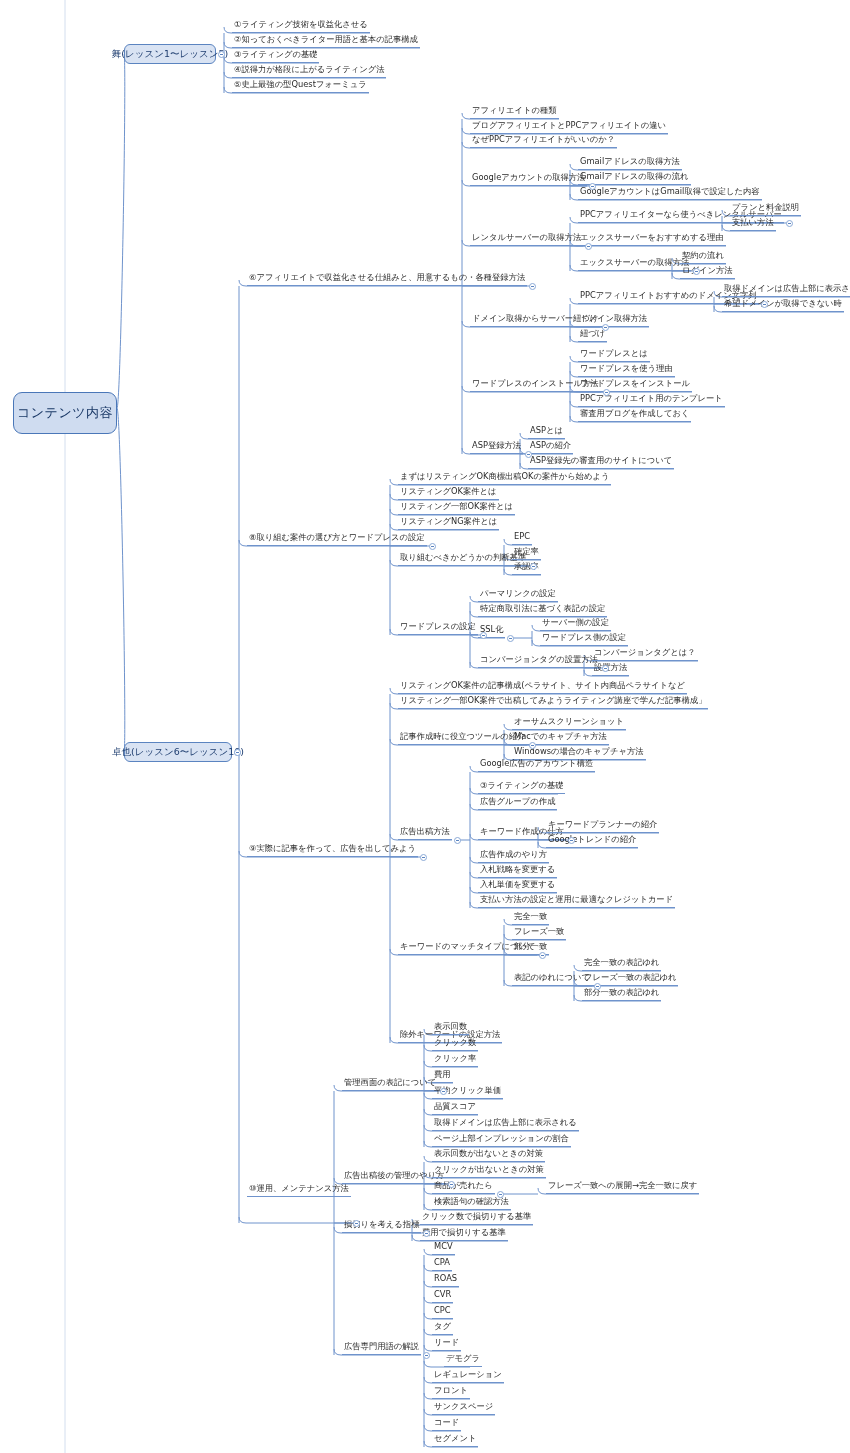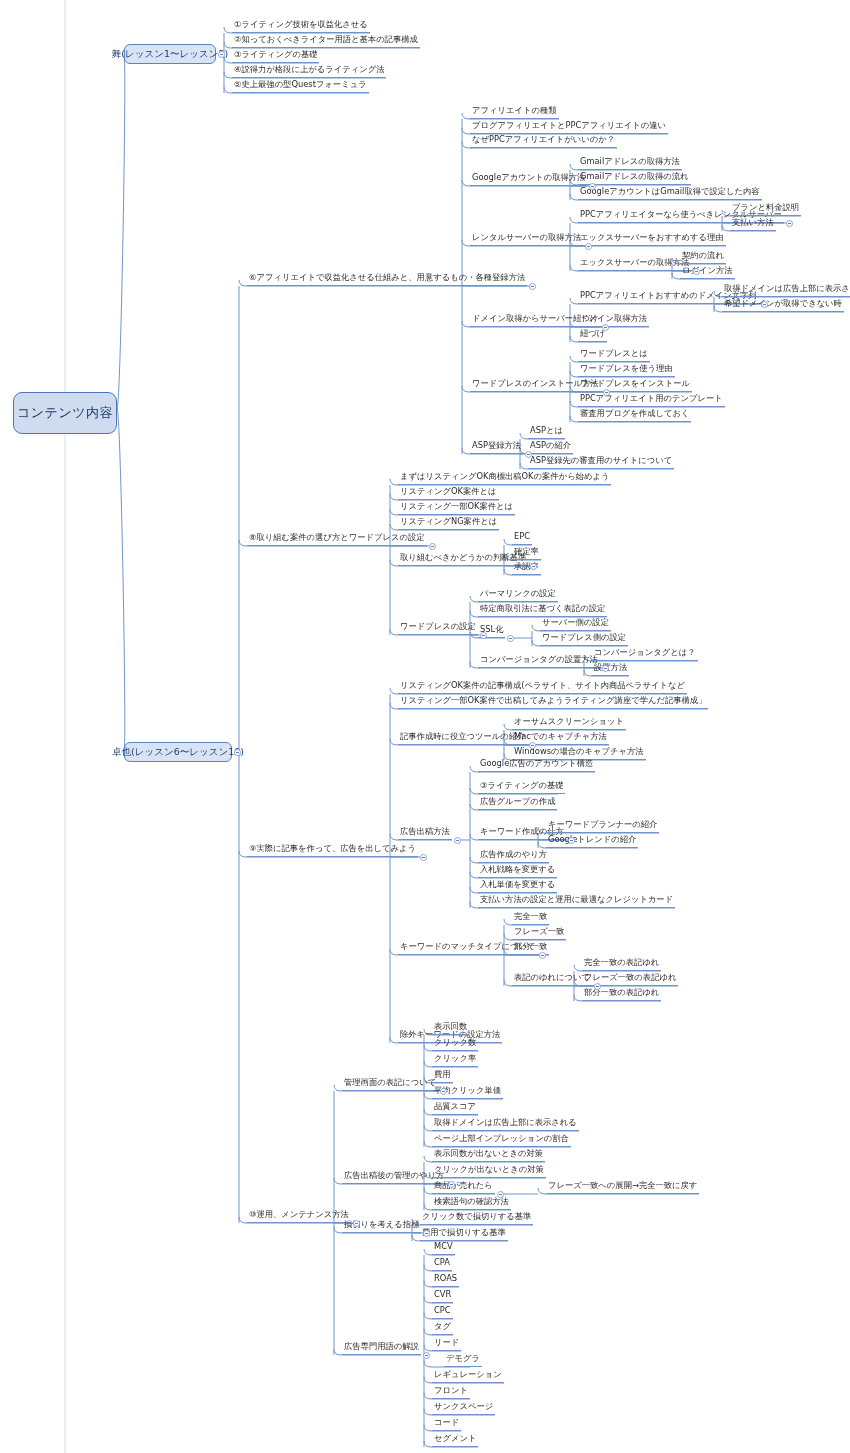--- a/index.html
+++ b/index.html
@@ -328,21 +328,21 @@
       <div class="node" style="left: 478px; top: 894px;">支払い方法の設定と運用に最適なクレジットカード</div>
       <div class="node" style="left: 398px; top: 941px;">キーワードのマッチタイプについて</div>
       <div class="node" style="left: 512px; top: 911px;">完全一致</div>
       <div class="node" style="left: 512px; top: 926px;">フレーズ一致</div>
       <div class="node" style="left: 512px; top: 941px;">部分一致</div>
       <div class="node" style="left: 512px; top: 972px;">表記のゆれについて</div>
       <div class="node" style="left: 582px; top: 957px;">完全一致の表記ゆれ</div>
       <div class="node" style="left: 582px; top: 972px;">フレーズ一致の表記ゆれ</div>
       <div class="node" style="left: 582px; top: 987px;">部分一致の表記ゆれ</div>
       <div class="node" style="left: 398px; top: 1029px;">除外キーワードの設定方法</div>
-      <div class="node" style="left: 247px; top: 1209px;">⑩運用、メンテナンス方法</div>
+      <div class="node" style="left: 247px; top: 1183px;">⑩運用、メンテナンス方法</div>
       <div class="node" style="left: 342px; top: 1077px;">管理画面の表記について</div>
       <div class="node" style="left: 432px; top: 1021px;">表示回数</div>
       <div class="node" style="left: 432px; top: 1037px;">クリック数</div>
       <div class="node" style="left: 432px; top: 1053px; text-align: right;">クリック率</div>
       <div class="node" style="left: 432px; top: 1069px;">費用</div>
       <div class="node" style="left: 432px; top: 1085px;">平均クリック単価</div>
       <div class="node" style="left: 432px; top: 1101px;">品質スコア</div>
       <div class="node" style="left: 432px; top: 1117px;">取得ドメインは広告上部に表示される</div>
       <div class="node" style="left: 432px; top: 1133px;">ページ上部インプレッションの割合</div>
       <div class="node" style="left: 342px; top: 1170px;">広告出稿後の管理のやり方</div>

